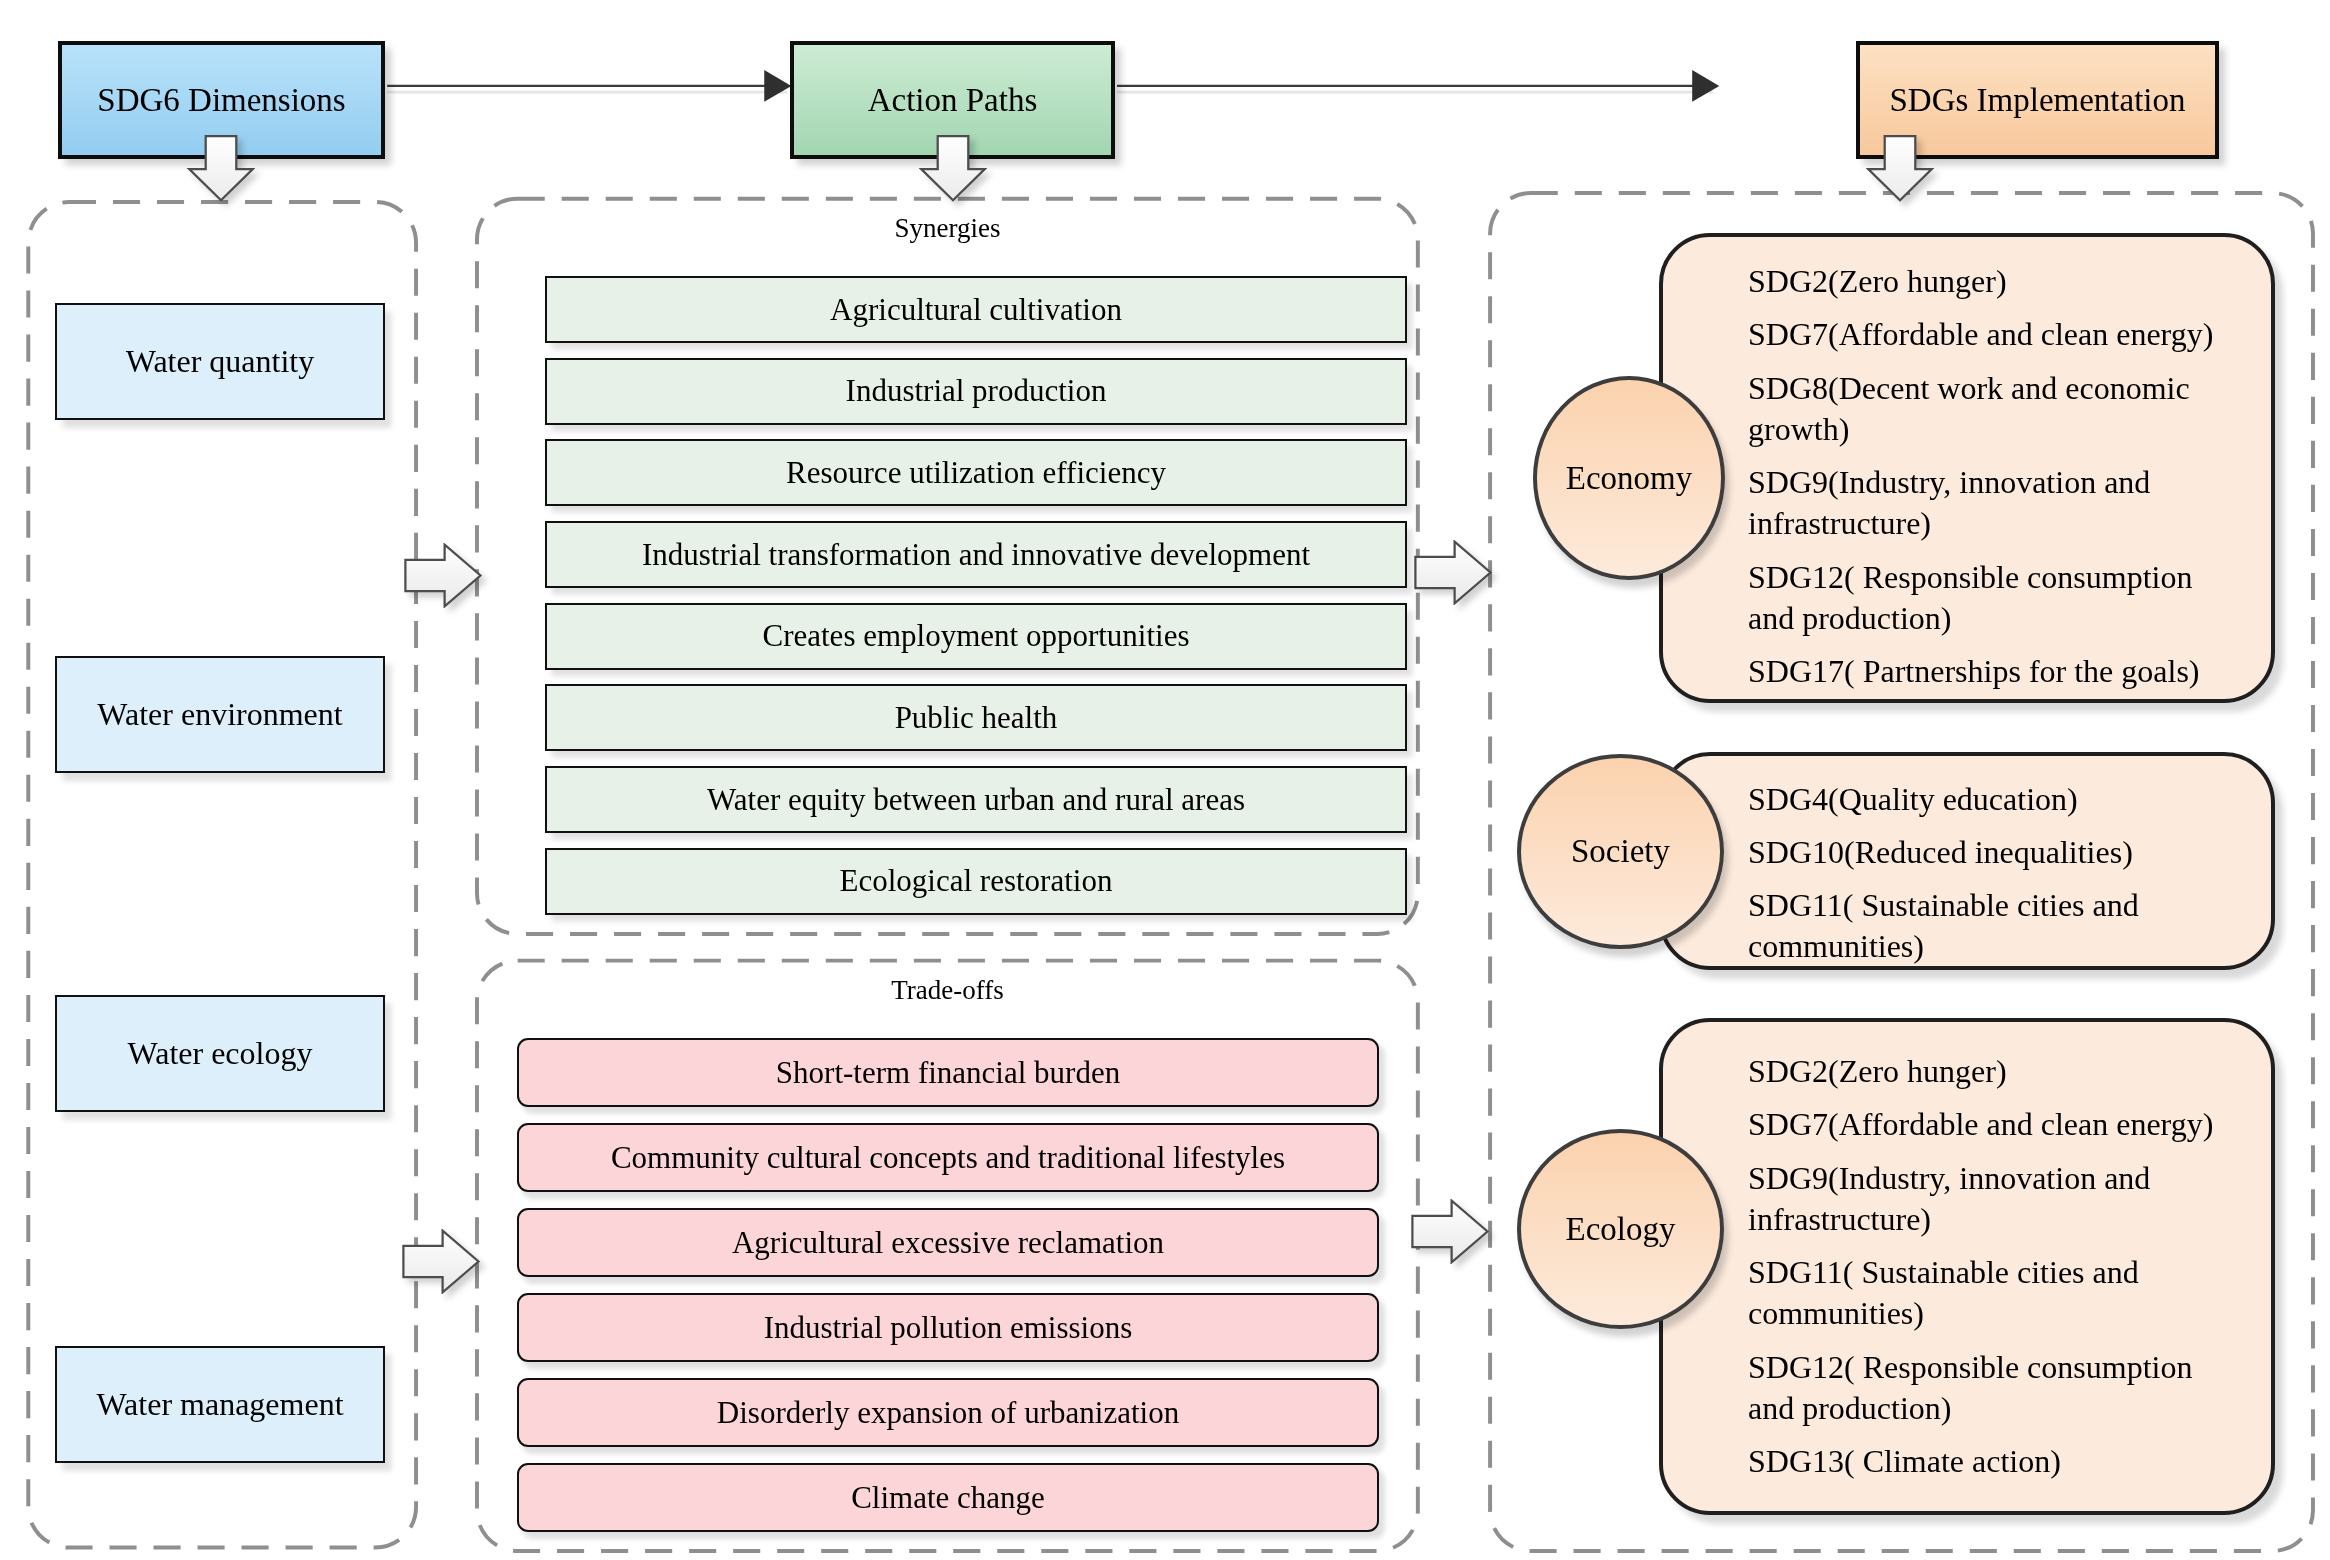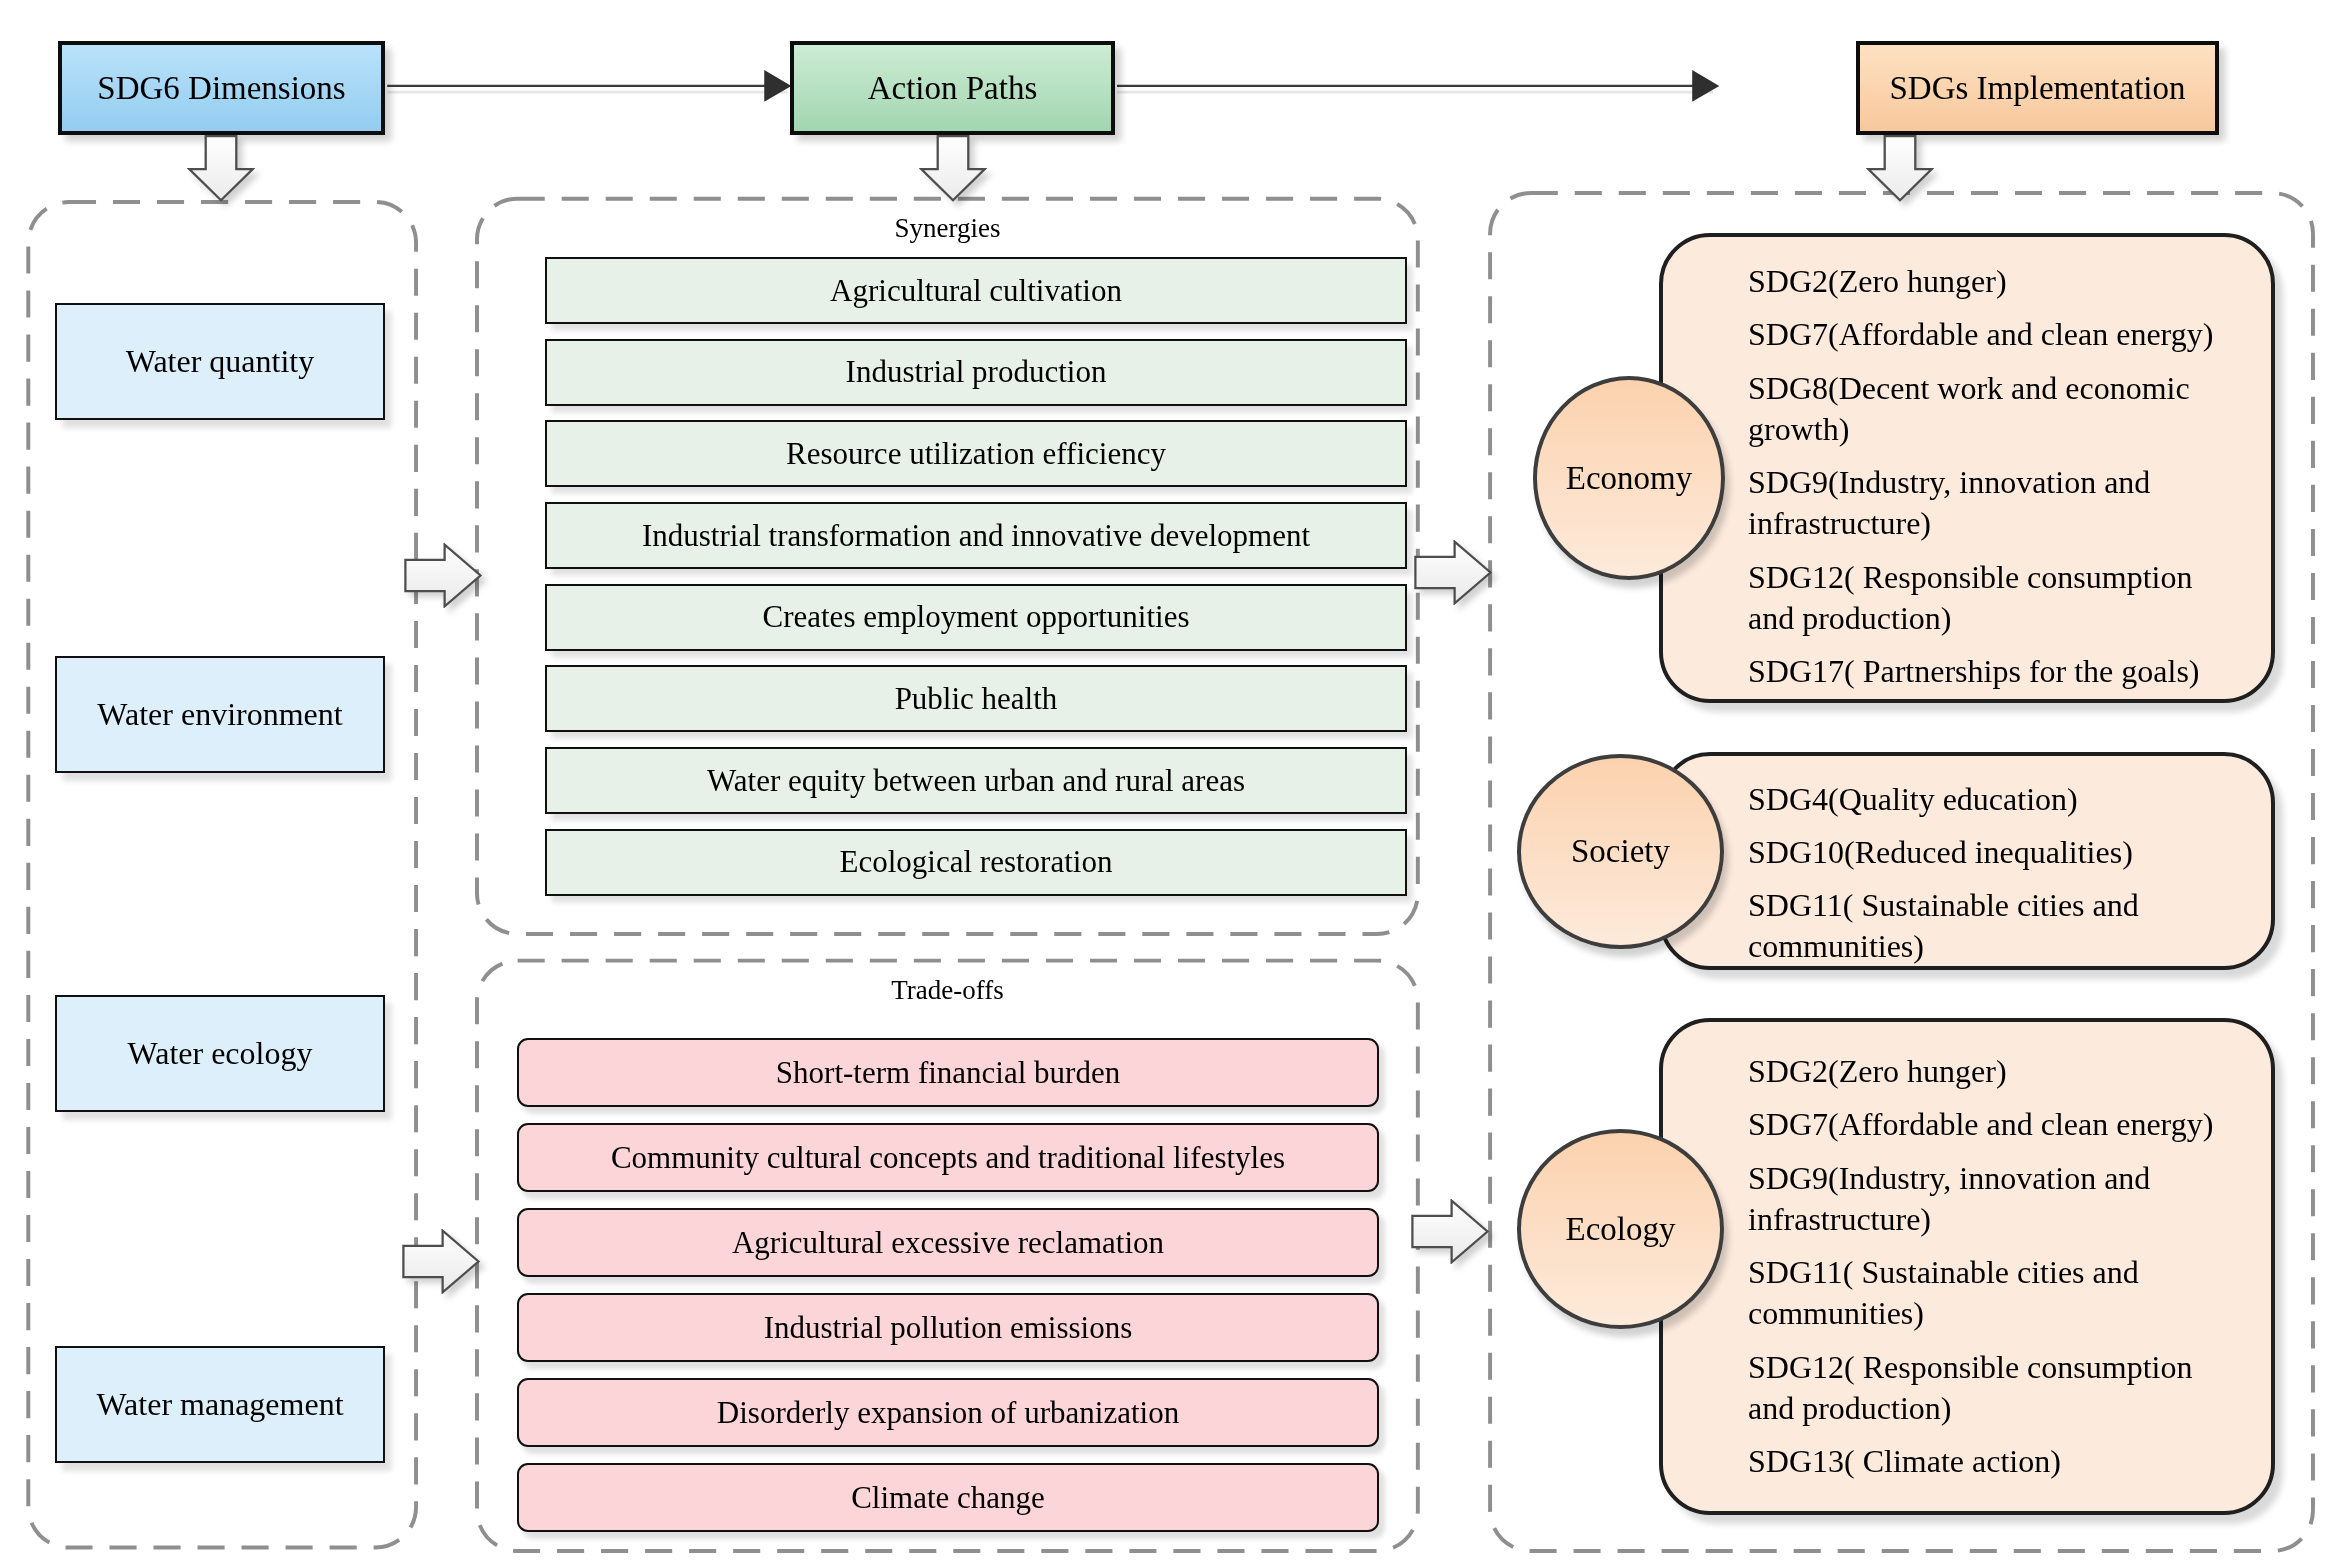--- a/index.html
+++ b/index.html
@@ -8,21 +8,21 @@
     width:2330px;height:1560px;
     background:#ffffff;
     font-family:"Liberation Serif","DejaVu Serif",serif;
     color:#000;
     overflow:hidden;
   }
   svg.layer{position:absolute;left:0;top:0;pointer-events:none;}
 
   
   .hdr{
-    position:absolute;top:41px;height:94px;
+    position:absolute;top:41px;height:118px;
     border:4px solid #0d0d0d;
     box-sizing:border-box;
     display:flex;align-items:center;justify-content:center;
     font-size:33px;
     box-shadow:6.8px 6.8px 6.8px rgba(0,0,0,0.18);
   }
   .hdr-blue{left:58px;width:327px;background:linear-gradient(180deg,#b9e2fa 0%,#93cdf0 100%);}
   .hdr-green{left:790px;width:325px;background:linear-gradient(180deg,#cdecd4 0%,#a2d6b1 100%);}
   .hdr-orange{left:1817px;width:363px;background:linear-gradient(180deg,#fde1c3 0%,#f8c89c 100%);margin-left:39px;}
 
@@ -44,21 +44,21 @@
     position:absolute;left:477px;width:941px;
     text-align:center;font-size:27px;
   }
   .stack{position:absolute;left:517px;width:862px;display:flex;flex-direction:column;}
   .stack .box{
     border:2.8px solid #101010;box-sizing:border-box;
     display:flex;align-items:center;justify-content:center;
     font-size:31px;
     box-shadow:5.6px 6.8px 5.6px rgba(0,0,0,0.12);
   }
-  #synergy-stack{top:257px;gap:14.7px;padding-left:28px;}
+  #synergy-stack{top:276px;gap:14.7px;padding-left:28px;}
   #synergy-stack .box{height:67px;background:#e7f1e8;}
   #tradeoff-stack{top:1038px;gap:16px;}
   #tradeoff-stack .box{height:69px;background:#fcd5d8;border-radius:11px;}
 
   
   .group-box{
     position:absolute;left:1659px;width:616px;
     background:#fceadd;
     border:4px solid #1f1f1f;border-radius:51px;
     box-sizing:border-box;

